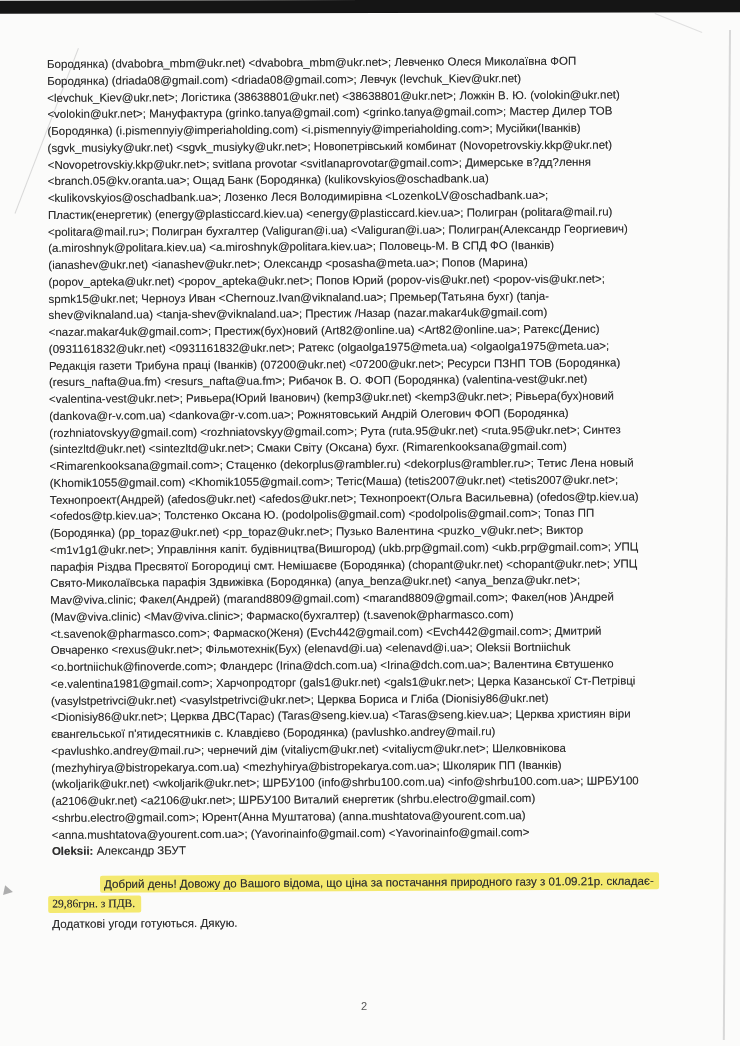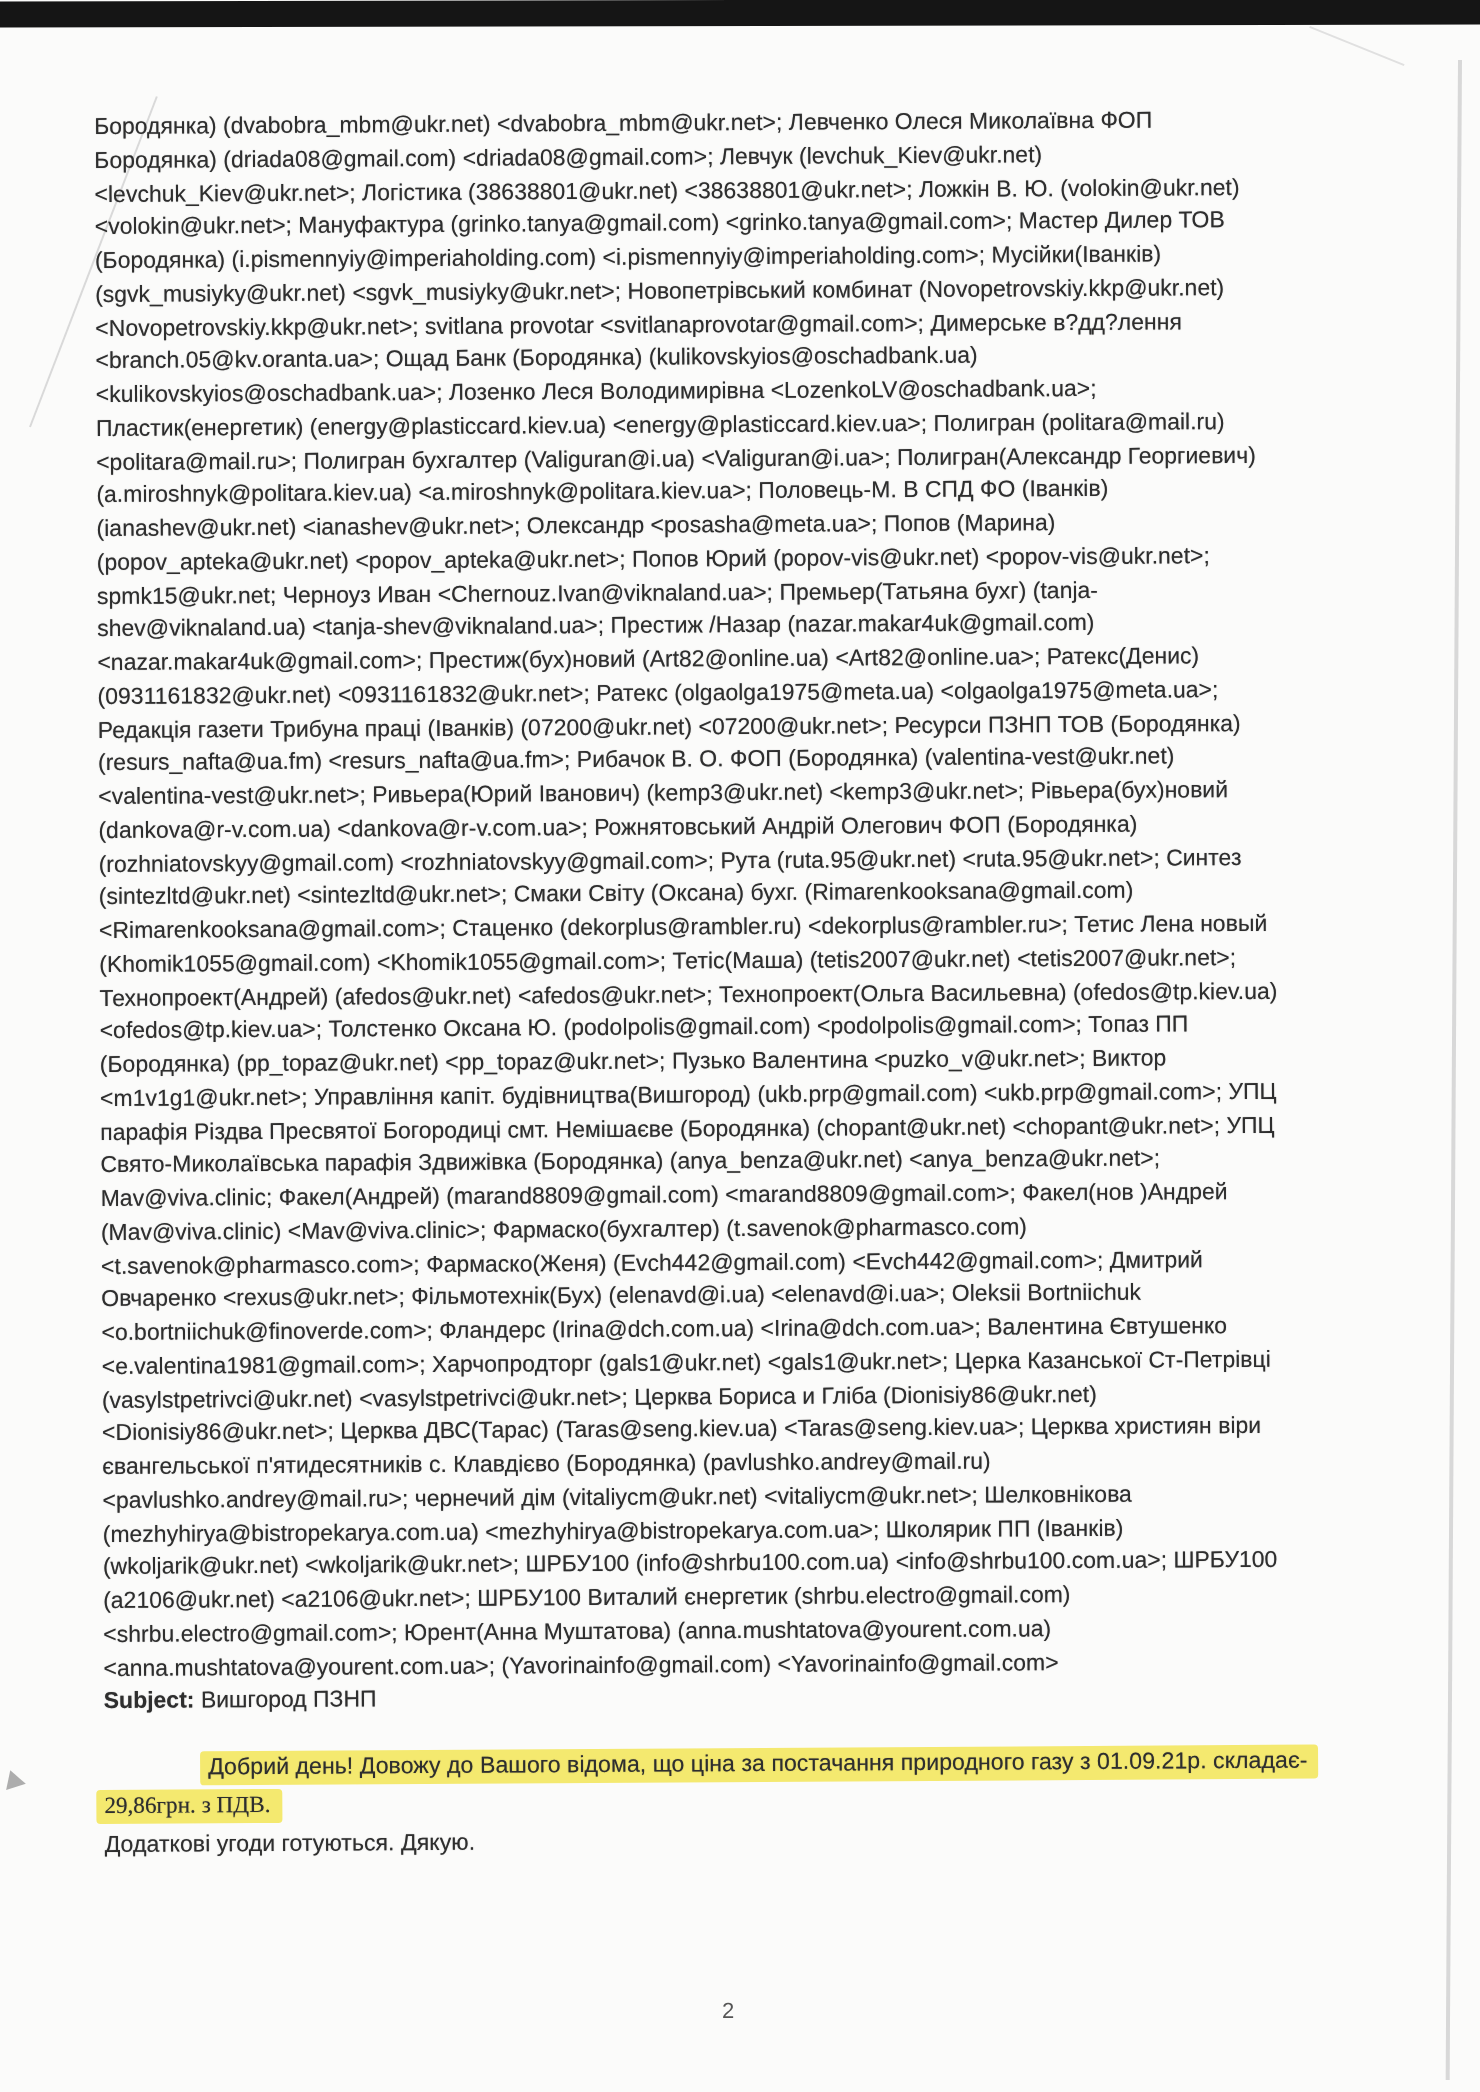--- a/index.html
+++ b/index.html
@@ -143,21 +143,21 @@
 (vasylstpetrivci@ukr.net) &lt;vasylstpetrivci@ukr.net&gt;; Церква Бориса и Гліба (Dionisiy86@ukr.net)
 &lt;Dionisiy86@ukr.net&gt;; Церква ДВС(Тарас) (Taras@seng.kiev.ua) &lt;Taras@seng.kiev.ua&gt;; Церква християн віри
 євангельської п'ятидесятників с. Клавдієво (Бородянка) (pavlushko.andrey@mail.ru)
 &lt;pavlushko.andrey@mail.ru&gt;; чернечий дім (vitaliycm@ukr.net) &lt;vitaliycm@ukr.net&gt;; Шелковнікова
 (mezhyhirya@bistropekarya.com.ua) &lt;mezhyhirya@bistropekarya.com.ua&gt;; Школярик ПП (Іванків)
 (wkoljarik@ukr.net) &lt;wkoljarik@ukr.net&gt;; ШРБУ100 (info@shrbu100.com.ua) &lt;info@shrbu100.com.ua&gt;; ШРБУ100
 (a2106@ukr.net) &lt;a2106@ukr.net&gt;; ШРБУ100 Виталий єнергетик (shrbu.electro@gmail.com)
 &lt;shrbu.electro@gmail.com&gt;; Юрент(Анна Муштатова) (anna.mushtatova@yourent.com.ua)
 &lt;anna.mushtatova@yourent.com.ua&gt;; (Yavorinainfo@gmail.com) &lt;Yavorinainfo@gmail.com&gt;</pre>
 
-  <div class="subject-line"><span class="subject-label">Subject:</span><span> Вишгород ПЗНП</span></div>
+  <div class="subject-line"><span class="subject-label">Oleksii:</span><span> Александр ЗБУТ</span></div>
 
   <div class="body-block">
     <div class="body-line"><span class="indent"></span><span class="hl">Добрий день! Довожу до Вашого відома, що ціна за постачання природного газу з 01.09.21р. складає-</span></div>
     <div class="body-line"><span class="hl2">29,86грн. з ПДВ.</span></div>
     <div class="body-line closing">Додаткові угоди готуються. Дякую.</div>
   </div>
 
 </div>
 
 <div class="page-number">2</div>

